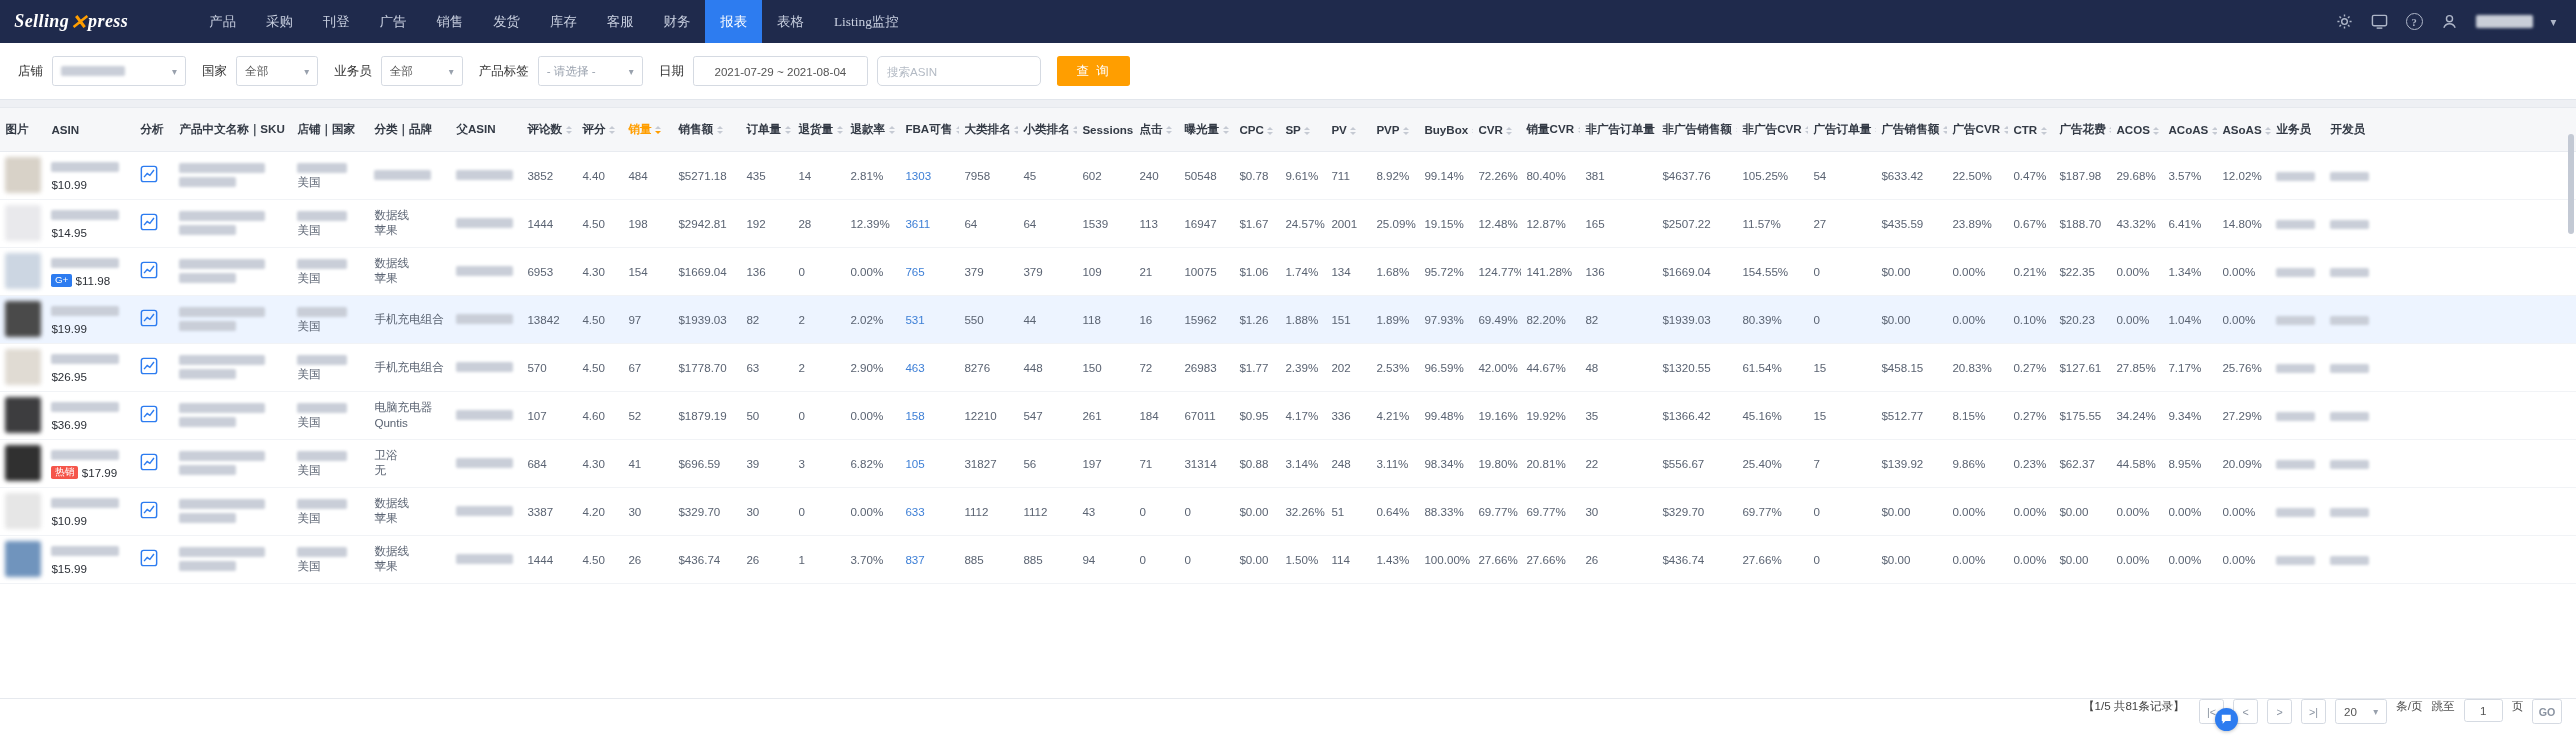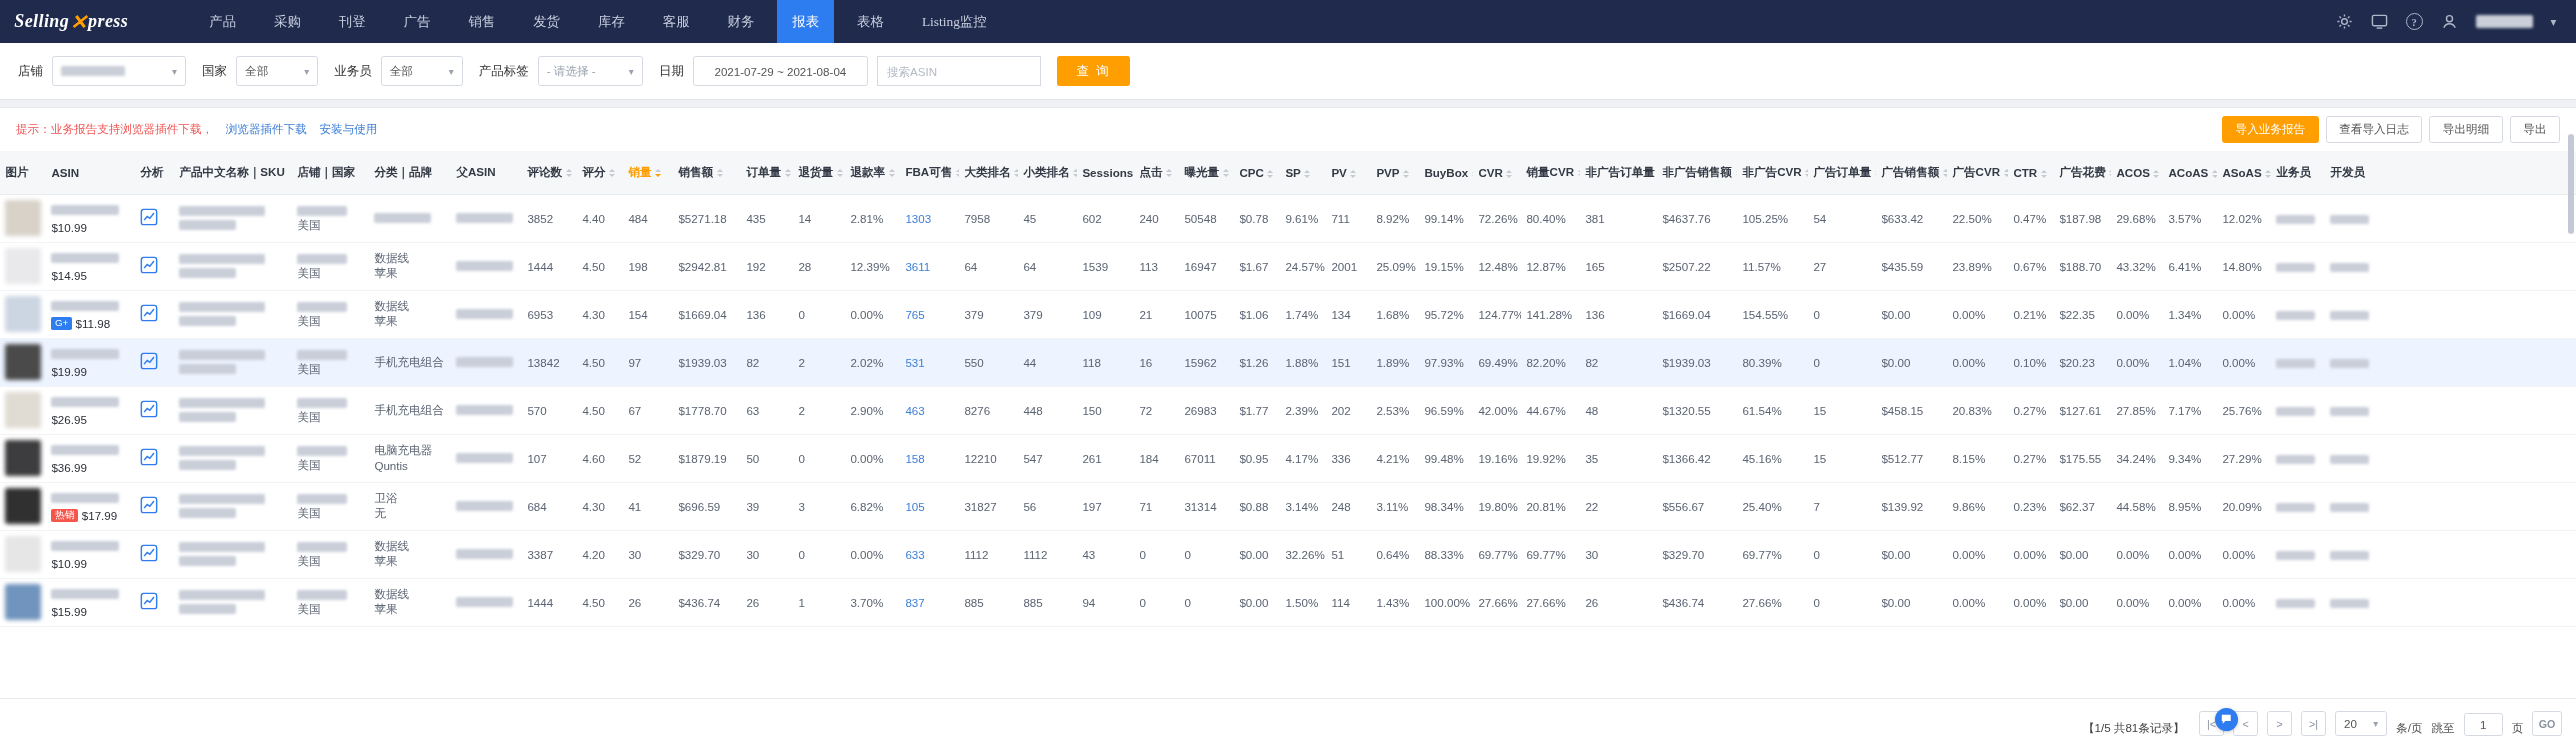--- a/index.html
+++ b/index.html
@@ -7,42 +7,42 @@
   body {
     width:2576px; height:737px; overflow:hidden; position:relative;
     background:#eef0f4; color:#515a6e;
     font-family:"Liberation Sans","DejaVu Sans",sans-serif; font-size:11.6px;
   }
   
   .navbar { height:43px; background:#1f2a4c; display:flex; align-items:center; padding:0 19.6px 0 14.3px;font-family:Liberation Serif, serif; }
   .logo { display:flex; align-items:center; margin-right:30px; min-width:150px; cursor:pointer; }
   .logo-a { color:#ffffff; font-size:18px; font-weight:700; font-style:italic; letter-spacing:0.4px; }
   .logo-x { color:#ff9e00; font-size:20.5px; font-weight:900; font-style:italic; margin:0 0.9px; }
-  .nav-menu { display:flex; height:43px;gap:8px; }
+  .nav-menu { display:flex; height:43px; }
   .nav-item { color:#c9d0e0; font-size:13.4px; padding:0 15px; line-height:43px; cursor:pointer; white-space:nowrap; }
   .nav-item.active { background:#2d7cf0; color:#fff; }
   .nav-right { margin-left:auto; display:flex; align-items:center; gap:18px; color:#aeb6c8; }
   .nav-ic { display:inline-flex; align-items:center; justify-content:center; cursor:pointer; }
   .icon-help { width:17px; height:17px; border:1.3px solid #aeb6c8; border-radius:50%; font-size:10.7px; font-weight:700; }
   .nav-caret { font-size:11.6px; cursor:pointer; }
   .nav-blur { background:#8b93a8; }
   
   .b { display:inline-block; height:9.8px; border-radius:1.8px; background:#c9ced8; filter:blur(1.8px); vertical-align:middle; }
   
   .filter-bar { height:57px; background:#fff; display:flex; align-items:center; gap:9px; padding:0 16px; border-bottom:0.9px solid #e2e6ec; }
   .f-label { font-size:12.5px; color:#333; margin-left:7.1px; white-space:nowrap; }
   .sel { height:30px; min-width:82px; border:0.9px solid #d5dae2; border-radius:2.7px; background:#fff;
          display:inline-flex; align-items:center; justify-content:space-between; gap:9px;
          padding:0 8px; font-size:11.6px; color:#555; cursor:pointer; white-space:nowrap; }
   .sel .caret { color:#99a1ad; font-size:9.8px; }
   .sel-placeholder { color:#9aa2ae; }
   .shop-sel { width:134px; }
   .date-box { height:30px; width:175px; border:0.9px solid #d5dae2; border-radius:2.7px; background:#fff;
               display:inline-flex; align-items:center; justify-content:center; font-size:11.6px; color:#555; cursor:pointer; }
-  .asin-input { height:30px; width:164px; border:0.9px solid #d5dae2; border-radius:0; padding:4px 9px; font-size:11.6px; color:#555; outline:none; }
+  .asin-input { height:30px; width:164px; border:0.9px solid #d5dae2; border-radius:5px; padding:4px 9px; font-size:11.6px; color:#555; outline:none; }
   .asin-input::placeholder { color:#b3bac4; }
   .btn-search { height:30px; background:#ff9e00; color:#fff; border:none; border-radius:2.7px; padding:0 19.6px; font-size:12.5px; margin-left:7.1px; cursor:pointer; letter-spacing:1.8px; }
   
   .panel { background:#fff; margin-top:7.1px; border-top:0.9px solid #e6e9ee; height:629px; position:relative; }
   .panel-header { height:43px; display:flex; align-items:center; justify-content:space-between; padding:0 18px; border-bottom:0.9px solid #eef0f4; }
   .panel-title { font-size:14.3px; font-weight:700; color:#2b2f36; }
   .header-icons { display:flex; gap:14.3px; color:#9aa2ae; }
   .header-icons span { cursor:pointer; display:inline-flex; }
   .tip-row { display:flex; align-items:center; padding:8px 16px; gap:3.6px; }
   .tip-red { color:#f25555; font-size:11.6px; }
@@ -66,21 +66,21 @@
   .sort .dn { border-top:3.6px solid #c5cad3; }
   .sort .dn.act { border-top-color:#ff9e00; }
   .thumb { width:36px; height:36px; border-radius:2.7px; filter:blur(2.2px); cursor:pointer; }
   .line { height:14.3px; display:flex; align-items:center; }
   .price-line { margin-top:3.6px; display:flex; align-items:center; gap:3.6px; color:#2b2f36; }
   .badge { color:#fff; font-size:9.8px; border-radius:1.8px; padding:0.9px 3.6px; line-height:1.15; }
   .chart-btn { display:inline-flex; cursor:pointer; }
   .country-text { color:#5a6372; }
   
   .pagination { position:absolute; left:0; right:0; bottom:0; height:38px; background:#fff; border-top:0.9px solid #e6e9ee;
-                display:flex; align-items:flex-end; justify-content:flex-end; gap:9px; padding:0 14.3px; font-size:11.6px; color:#555; }
+                display:flex; align-items:flex-start; justify-content:flex-end; gap:9px; padding:0 14.3px; font-size:11.6px; color:#555; }
   .pg-summary { color:#444; margin-right:5.4px; }
   .pg-btn { min-width:25px; height:25px; border:0.9px solid #d5dae2; border-radius:2.7px; background:#fff; color:#8a93a1;
             display:inline-flex; align-items:center; justify-content:center; font-size:10.7px; cursor:pointer; padding:0 5.4px; }
   .pg-size { height:25px; min-width:52px; }
   .jump-input { width:39px; height:23px; border:0.9px solid #d5dae2; border-radius:2.7px; text-align:center; font-size:11.6px; color:#555; outline:none; }
   .go-btn { font-weight:700; }
   
   .float-help { position:absolute; bottom:6.3px; right:338px; width:23px; height:23px; border-radius:50%; background:#2d7cf0;
                 display:flex; align-items:center; justify-content:center; cursor:pointer; z-index:6; box-shadow:0 0.9px 3.6px rgba(0,0,0,.25); }
   .vscroll { position:absolute; top:134px; right:1.8px; width:6.3px; height:100px; border-radius:3.6px; background:#c3c9d4; cursor:pointer; z-index:6; }
@@ -157,31 +157,20 @@
   <span class="f-label">日期</span>
   <div class="date-box">
     <span>2021-07-29 ~ 2021-08-04</span>
   </div>
   <input class="asin-input" placeholder="搜索ASIN" style="">
   <button class="btn-search">查 询</button>
 </div>
 
 <div class="panel">
 
-  <div class="tip-row">
-    <span class="tip-red">提示：业务报告支持浏览器插件下载，</span>
-    <a class="tip-link">浏览器插件下载</a>
-    <a class="tip-link">安装与使用</a>
-    <span class="tip-actions">
-      <button class="btn btn-orange">导入业务报告</button>
-      <button class="btn btn-plain">查看导入日志</button>
-      <button class="btn btn-plain">导出明细</button>
-      <button class="btn btn-plain">导出</button>
-    </span>
-  </div>
 
   <div class="table-wrap">
     <table>
       <colgroup id="cols">
           <col style="width: 46px;">
           <col style="width: 89px;">
           <col style="width: 39px;">
           <col style="width: 118px;">
           <col style="width: 77px;">
           <col style="width: 82px;">

